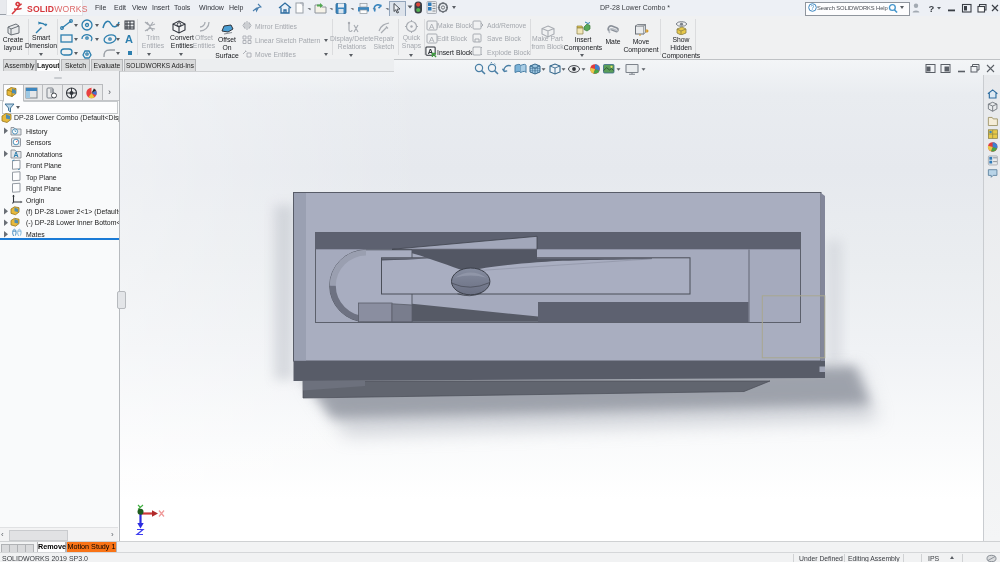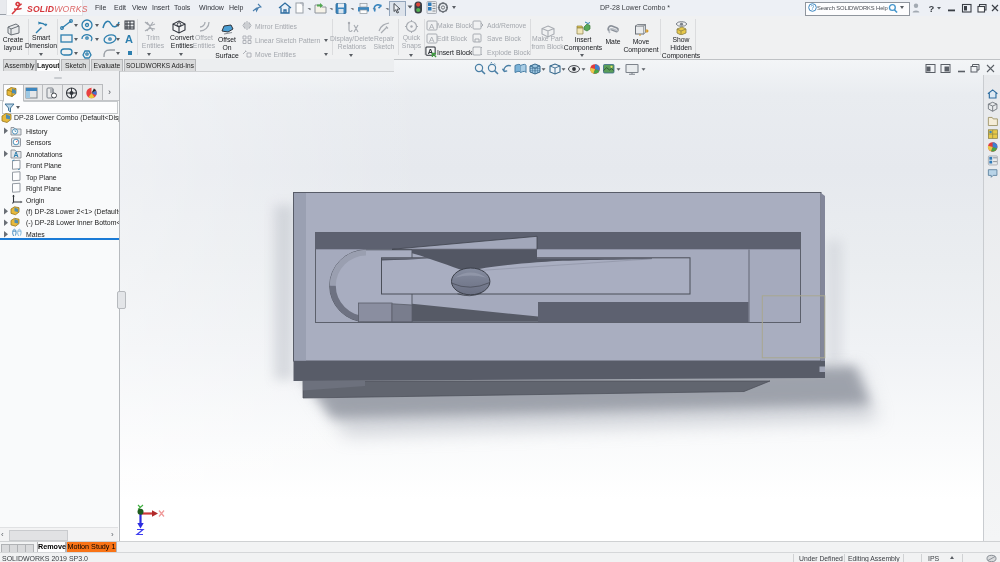--- a/index.html
+++ b/index.html
@@ -96,21 +96,21 @@
 <circle cx="140.5" cy="511.8" r="3" fill="#1e5c1e"></circle>
 </g>
 </svg>
 <div class="a" id="titlebar">
  <div class="a" style="left:0px;top:0;width:6px;height:13.5px;background:#e8eaee;border-bottom:1.5px solid #9aa0a8;"></div>
  <div class="a" style="left:6px;top:0;width:75px;height:15px;background:#fbfcfd;border:1px solid #e2e4e8;border-top:none;"></div>
  <svg class="a" style="left:9px;top:1px" width="18" height="14" viewBox="0 0 18 14">
   <path d="M3,13 C7,9 9,7 10,5 C11,3 10,1 8.2,1.6 C7,2 6.6,3.4 7.6,4.2 C9,5.2 11.5,4.4 12.5,2.6" stroke="#d6373c" stroke-width="1.6" fill="none"></path>
   <path d="M5,8 C8,8.5 11,8.2 12.6,7.4" stroke="#d6373c" stroke-width="1.4" fill="none"></path>
  </svg>
- <div class="txt" style="left:27px;top:3.5px;font-size:8.6px;font-weight:bold;font-style:italic;color:#d6373c;letter-spacing:0.2px;">SOLID<span style="font-weight:normal;color:#dd6a6a;">WORKS</span></div>
+ <div class="txt" style="left:27px;top:3.5px;font-size:8.6px;font-weight:bold;color:#d6373c;letter-spacing:0.2px;">SOLID<span style="font-weight:normal;color:#dd6a6a;">WORKS</span></div>
  <div class="txt" style="left:95px;top:4px;font-size:7px;color:#30333a;">File</div>
  <div class="txt" style="left:114px;top:4px;font-size:7px;color:#30333a;">Edit</div>
  <div class="txt" style="left:132px;top:4px;font-size:7px;color:#30333a;">View</div>
  <div class="txt" style="left:152px;top:4px;font-size:7px;color:#30333a;">Insert</div>
  <div class="txt" style="left:174px;top:4px;font-size:7px;color:#30333a;">Tools</div>
  <div class="txt" style="left:199px;top:4px;font-size:7px;color:#30333a;">Window</div>
  <div class="txt" style="left:229px;top:4px;font-size:7px;color:#30333a;">Help</div>
  <svg class="a" style="left:252px;top:3px" width="10" height="10" viewBox="0 0 10 10">
       <path d="M6,1 L9,4 L6.5,4.5 L4.5,8 L4,5.5 L1,8 M4,5.5 L6.5,4.5" stroke="#4a7fae" stroke-width="1.1" fill="none"></path>
     </svg>

